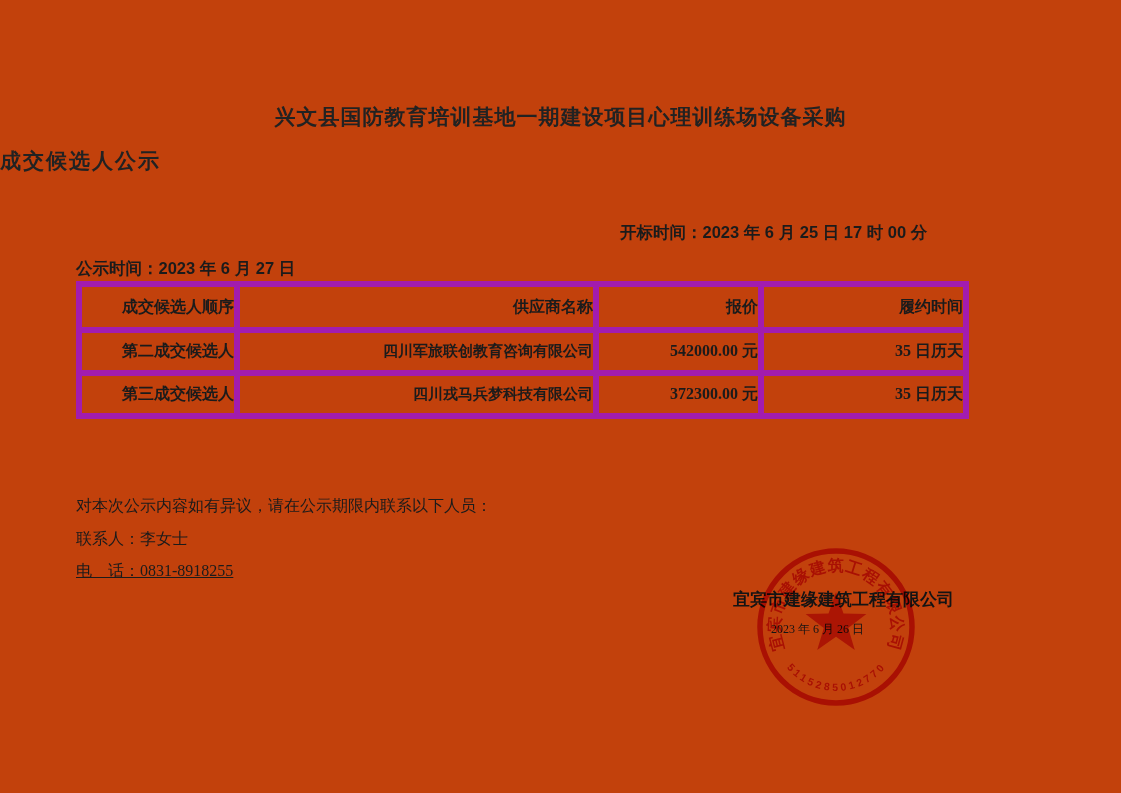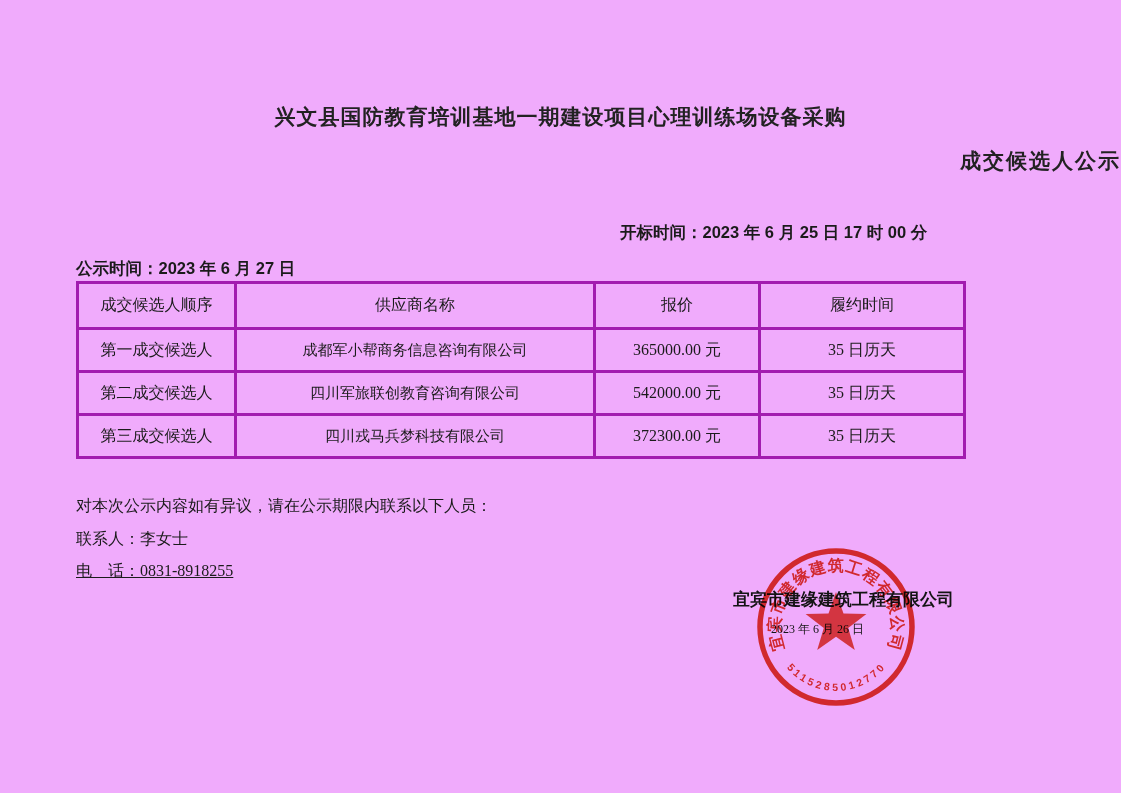--- a/index.html
+++ b/index.html
@@ -4,41 +4,41 @@
 <style>
   html, body {
     margin: 0;
     padding: 0;
     background: #ffffff;
   }
   .page {
     position: relative;
     width: 1121px;
     height: 793px;
-    background: #f0abfc;
+    background: #c2410c;
     overflow: hidden;
     color: #1e1e1e;
     font-family: "Liberation Serif", serif;
   }
   .abs { position: absolute; }
 
   .title {
     left: 0; right: 0;
     top: 103px;
     text-align: center;
     font-family: "Liberation Sans", sans-serif;
     font-weight: bold;
     font-size: 21px;
     letter-spacing: 1px;
     color: #222;
   }
   .subtitle {
     left: 0; right: 0;
     top: 147px;
-    text-align: right;
+    text-align: left;
     font-family: "Liberation Sans", sans-serif;
     font-weight: bold;
     font-size: 21px;
     letter-spacing: 2px;
     color: #222;
   }
 
   .info-line {
     font-family: "Liberation Sans", sans-serif;
     font-weight: bold;
@@ -54,25 +54,25 @@
     position: absolute;
     left: 76px;
     top: 281px;
     width: 887px;
     border-collapse: collapse;
     table-layout: fixed;
     font-size: 16px;
     color: #1b1b1b;
   }
   table.candidates th, table.candidates td {
-    border: 3px solid #a21caf;
-    text-align: center;
+    border: 6px solid #a21caf;
+    text-align: right;
     vertical-align: middle;
     padding: 0;
-    font-weight: normal;
+    font-weight: bold;
     overflow: hidden;
     white-space: nowrap;
   }
   table.candidates thead tr { height: 46px; }
   table.candidates tbody tr { height: 43px; }
   td.supplier {
     font-family: "Liberation Sans", sans-serif;
     font-weight: bold;
     font-size: 15px;
   }
@@ -140,26 +140,20 @@
     <thead>
       <tr>
         <th>成交候选人顺序</th>
         <th>供应商名称</th>
         <th>报价</th>
         <th>履约时间</th>
       </tr>
     </thead>
     <tbody>
       <tr>
-        <td>第一成交候选人</td>
-        <td class="supplier">成都军小帮商务信息咨询有限公司</td>
-        <td>365000.00 元</td>
-        <td>35 日历天</td>
-      </tr>
-      <tr>
         <td>第二成交候选人</td>
         <td class="supplier">四川军旅联创教育咨询有限公司</td>
         <td>542000.00 元</td>
         <td>35 日历天</td>
       </tr>
       <tr>
         <td>第三成交候选人</td>
         <td class="supplier">四川戎马兵梦科技有限公司</td>
         <td>372300.00 元</td>
         <td>35 日历天</td>

